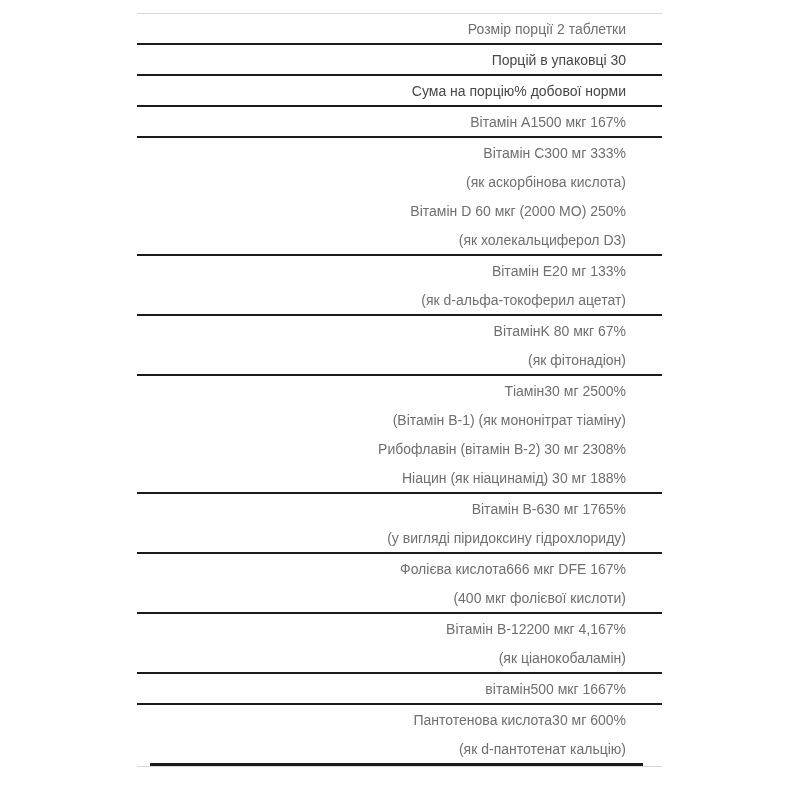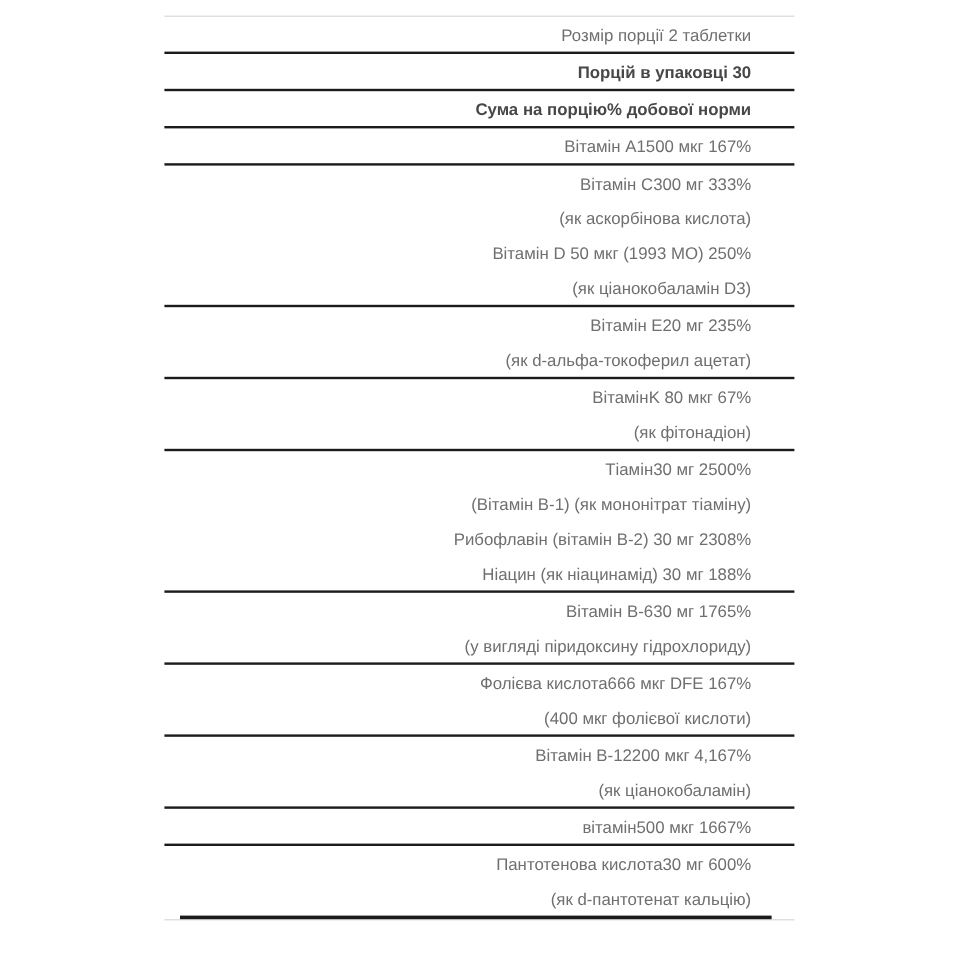--- a/index.html
+++ b/index.html
@@ -31,21 +31,21 @@
     align-items: center;
     justify-content: flex-end;
     padding: 0 36px 0 20px;
     color: var(--text, #6f6f6f);
     white-space: nowrap;
   }
   .trow.rule {
     border-bottom: 2px solid var(--rule, #1b1b1b);
   }
   .bold {
-    font-weight: 700;
+    font-weight: 400;
     color: var(--bold-text, #474747);
   }
   .section {
     border-bottom: 2px solid var(--rule, #1b1b1b);
   }
   #sections .section:last-child {
     border-bottom: none;
   }
   .srow.indent {
     padding-left: 26px;
@@ -88,30 +88,30 @@
         </div>
         <div class="section">
           <div class="srow">
             <span>Вітамін C</span>
             <span class="row-value">300 мг 333%</span>
           </div>
           <div class="srow indent">
             <span>(як аскорбінова кислота)</span>
           </div>
           <div class="srow indent">
-            <span>Вітамін D 50 мкг (1993 МО) 250%</span>
+            <span>Вітамін D 60 мкг (2000 МО) 250%</span>
           </div>
           <div class="srow indent">
-            <span>(як ціанокобаламін D3)</span>
+            <span>(як холекальциферол D3)</span>
           </div>
         </div>
         <div class="section">
           <div class="srow">
             <span>Вітамін E</span>
-            <span class="row-value">20 мг 235%</span>
+            <span class="row-value">20 мг 133%</span>
           </div>
           <div class="srow indent">
             <span>(як d-альфа-токоферил ацетат)</span>
           </div>
         </div>
         <div class="section">
           <div class="srow">
             <span>Вітамін</span>
             <span class="row-value">K 80 мкг 67%</span>
           </div>

